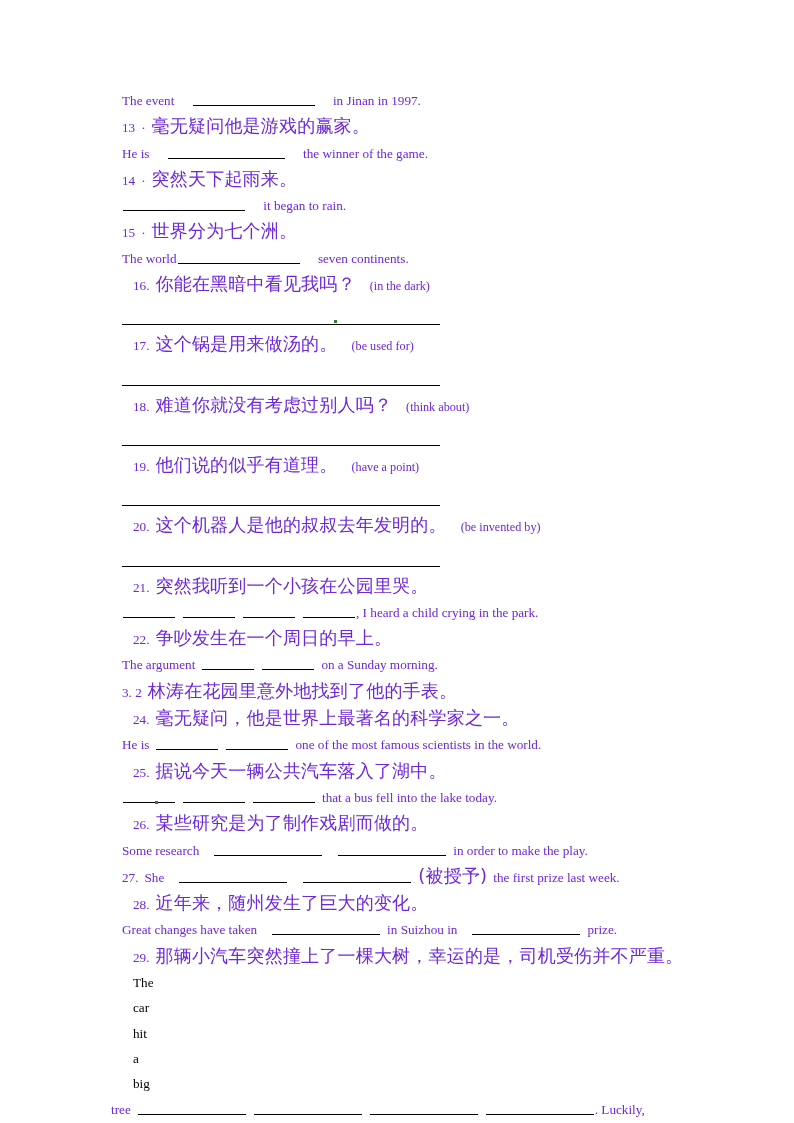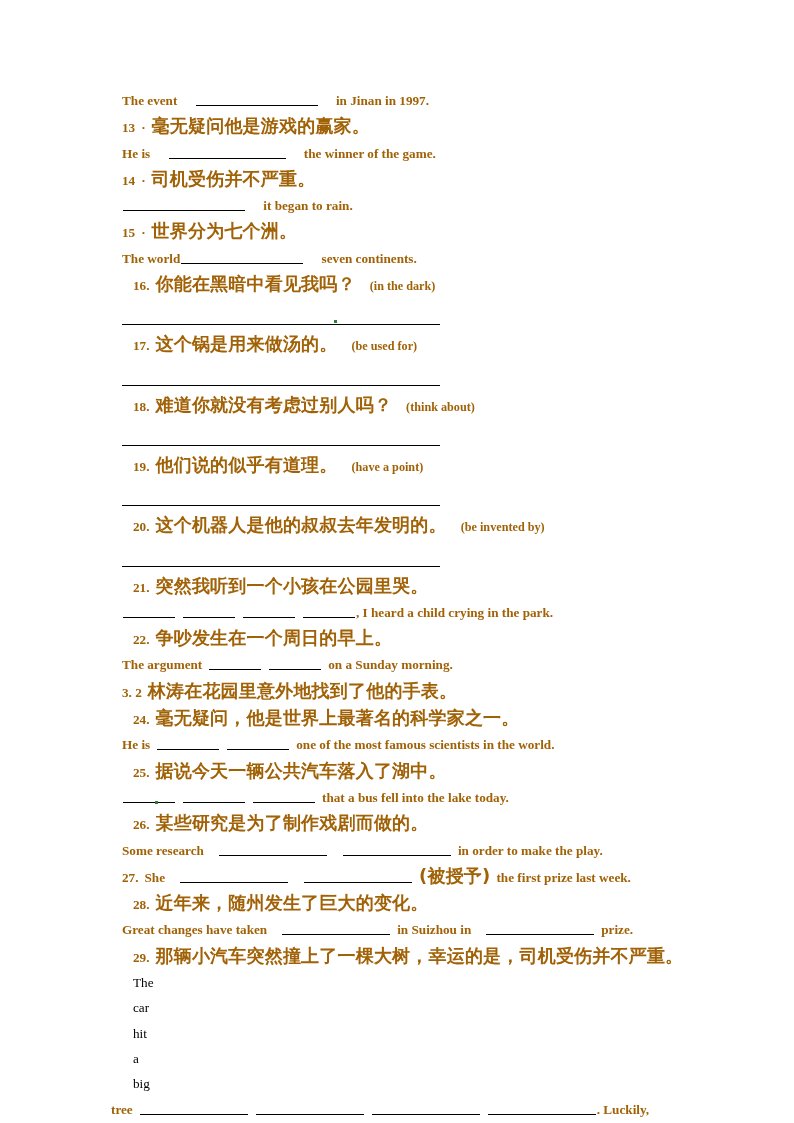--- a/index.html
+++ b/index.html
@@ -26,22 +26,21 @@
     left: 122px;
     top: 88px;
     width: 560px;
   }
 
   
   .line {
     font-size: 13.2px;
     line-height: 25.3px;
     white-space: nowrap;
-    color: #a16207;
-    font-weight: bold;
+    color: #6d28d9;
   }
   .line.cn {
     font-size: 13.2px;
     line-height: 25.3px;
   }
   
   .zh {
     font-family: "DejaVu Sans", "Liberation Sans", sans-serif;
     font-size: 18px;
     letter-spacing: 0.2px;
@@ -126,21 +125,21 @@
     <div class="line cn">
       <span class="num">13</span><span class="sp"></span><span class="num">·</span><span class="sp"></span><span class="zh">毫无疑问他是游戏的赢家。</span>
     </div>
     <div class="line">
       <span>He is</span>
       <span class="sp-l"></span><span class="blank b-w1"></span><span class="sp-l"></span>
       <span>the winner of the game.</span>
     </div>
 
     <div class="line cn">
-      <span class="num">14</span><span class="sp"></span><span class="num">·</span><span class="sp"></span><span class="zh">司机受伤并不严重。</span>
+      <span class="num">14</span><span class="sp"></span><span class="num">·</span><span class="sp"></span><span class="zh">突然天下起雨来。</span>
     </div>
     <div class="line">
       <span class="blank b-xxl"></span><span class="sp-l"></span>
       <span>it began to rain.</span>
     </div>
 
     <div class="line cn">
       <span class="num">15</span><span class="sp"></span><span class="num">·</span><span class="sp"></span><span class="zh">世界分为七个洲。</span>
     </div>
     <div class="line">

